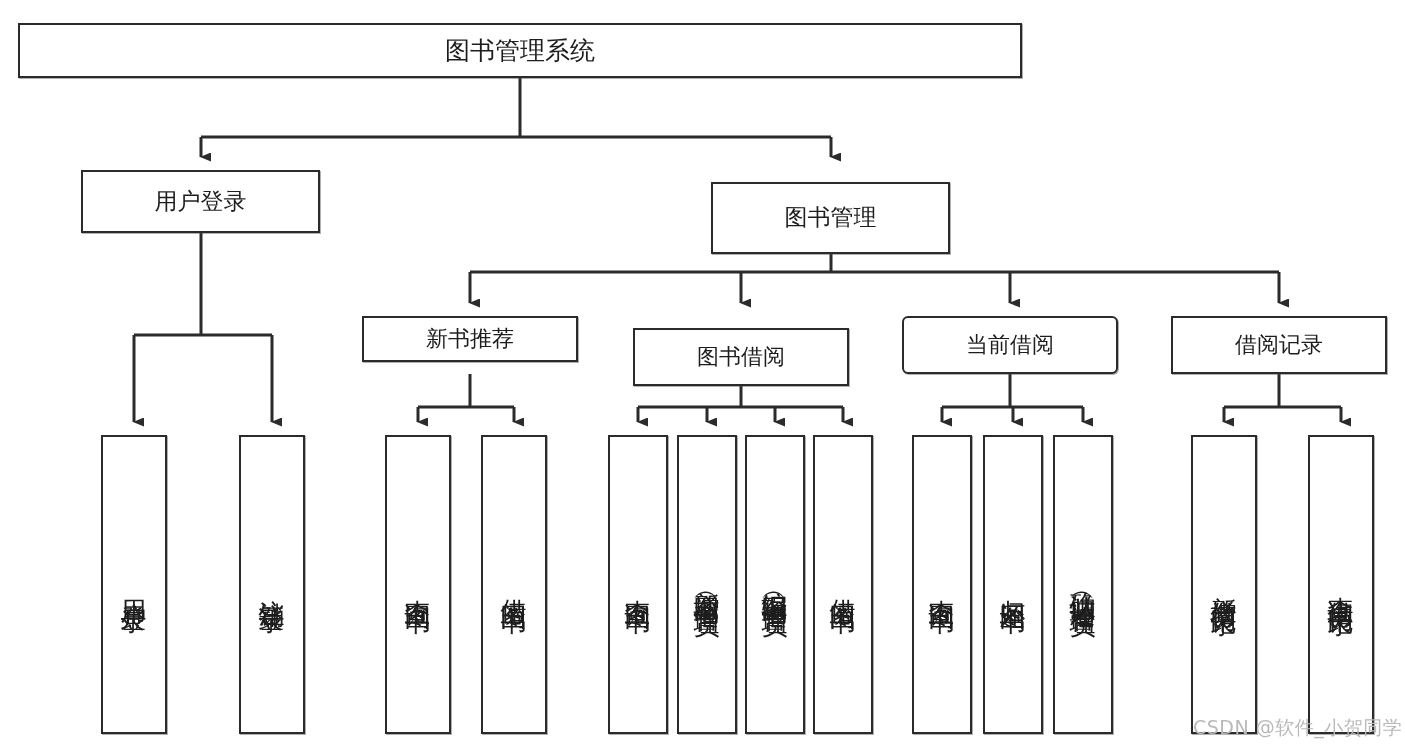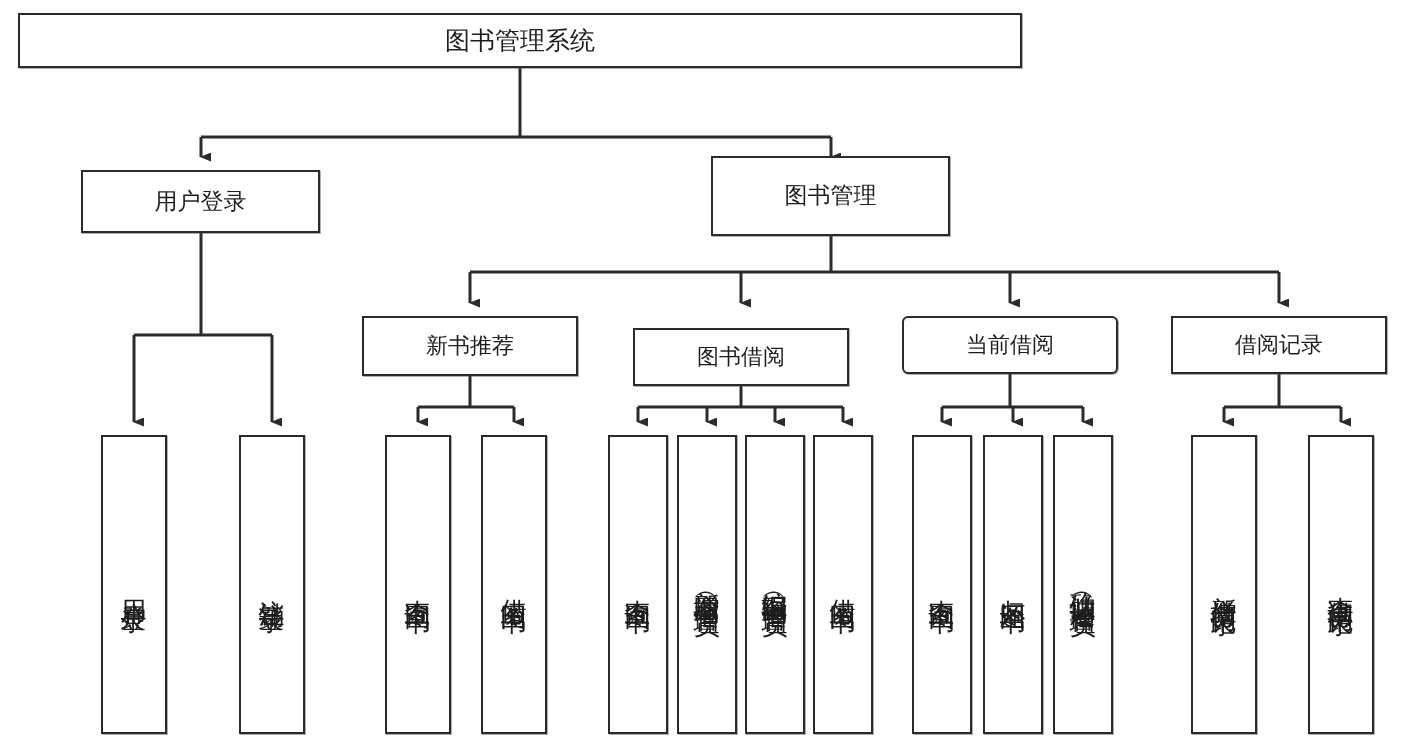--- a/index.html
+++ b/index.html
@@ -113,30 +113,30 @@
         <path d="M1013,407 L1013,422" marker-end="url(#arrowhead)"></path>
         <path d="M1083,407 L1083,422" marker-end="url(#arrowhead)"></path>
         <path d="M1279,374 L1279,407"></path>
         <path d="M1224,407 L1341,407"></path>
         <path d="M1224,407 L1224,422" marker-end="url(#arrowhead)"></path>
         <path d="M1341,407 L1341,422" marker-end="url(#arrowhead)"></path>
       </g>
   </svg>
 
   <div id="nodes-layer">
-      <div class="node horiz root" style="left: 18px; top: 13px; width: 1004px; height: 55px;">
+      <div class="node horiz root" style="left: 18px; top: 23px; width: 1004px; height: 55px;">
         <span class="node-label">图书管理系统</span>
       </div>
       <div class="node horiz level2" style="left: 81px; top: 170px; width: 239px; height: 63px;">
         <span class="node-label">用户登录</span>
       </div>
-      <div class="node horiz level2" style="left: 711px; top: 156px; width: 239px; height: 80px;">
+      <div class="node horiz level2" style="left: 711px; top: 182px; width: 239px; height: 72px;">
         <span class="node-label">图书管理</span>
       </div>
-      <div class="node horiz level3" style="left: 362px; top: 316px; width: 216px; height: 60px;">
+      <div class="node horiz level3" style="left: 362px; top: 316px; width: 216px; height: 46px;">
         <span class="node-label">新书推荐</span>
       </div>
       <div class="node horiz level3" style="left: 633px; top: 328px; width: 216px; height: 58px;">
         <span class="node-label">图书借阅</span>
       </div>
       <div class="node horiz level3" style="left: 902px; top: 316px; width: 216px; height: 58px; border-radius: 6px;">
         <span class="node-label">当前借阅</span>
       </div>
       <div class="node horiz level3" style="left: 1171px; top: 316px; width: 216px; height: 58px;">
         <span class="node-label">借阅记录</span>
@@ -175,14 +175,15 @@
         <span class="node-label">确认归还（管理员）</span>
       </div>
       <div class="node leaf" style="left: 1191px; top: 435px; width: 66px; height: 299px;">
         <span class="node-label">新增借阅记录</span>
       </div>
       <div class="node leaf" style="left: 1308px; top: 435px; width: 66px; height: 299px;">
         <span class="node-label">查询借阅记录</span>
       </div>
     </div>
 
+  <div class="watermark" style="left: 1193px; top: 715px;">CSDN @软件_小贺同学</div>
 
 </div>
 
 </body></html>

